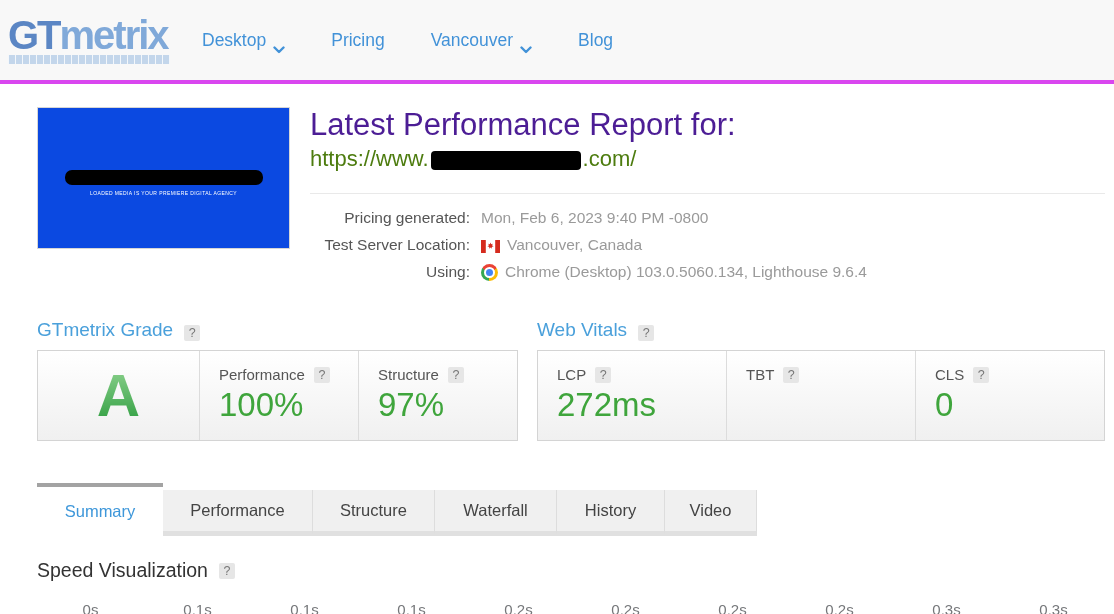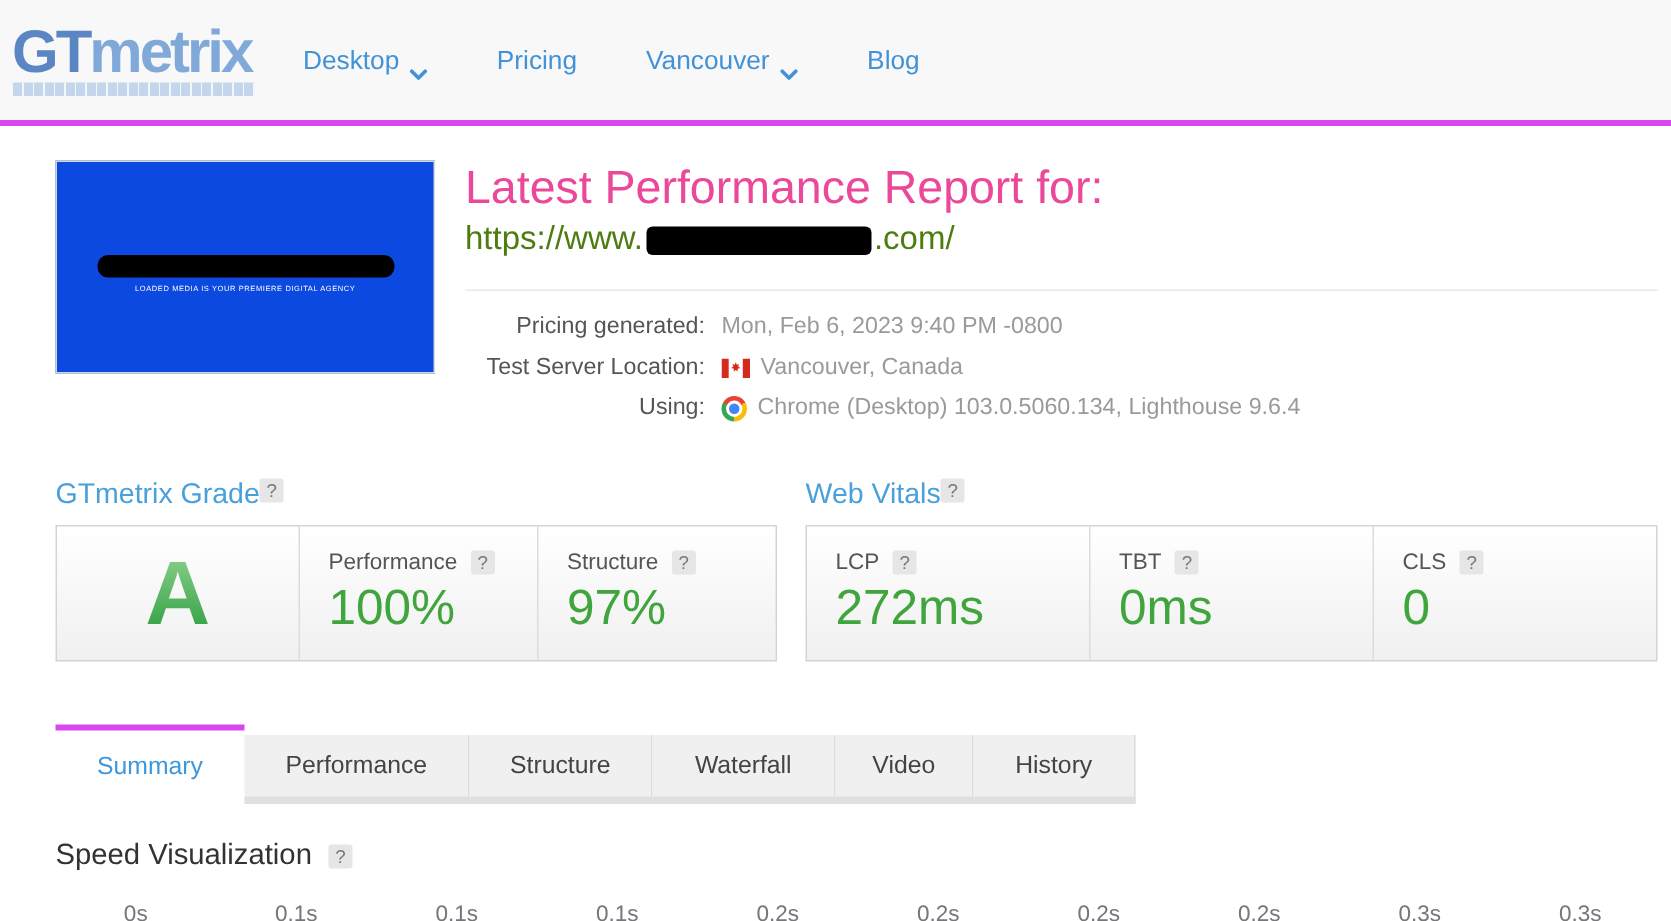--- a/index.html
+++ b/index.html
@@ -42,21 +42,21 @@
   .redact-bar {
     position:absolute; left:50%; top:62px; transform:translateX(-50%);
     width:198px; height:15px; background:#000; border-radius:7px;
   }
   .thumb-tagline {
     position:absolute; top:82px; left:0; width:100%;
     text-align:center; color:#fff; font-size:5px; letter-spacing:.4px;
   }
 
   .report-info { margin-left:20px; flex:1; }
-  .page-title { margin:0 0 3px; font-size:31px; font-weight:500; color:#ec4899; }
+  .page-title { margin:0 0 3px; font-size:31px; font-weight:500; color:#4c1d95; }
   .url-line { display:flex; align-items:center; font-size:22px; color:#4d7c0f; }
   .url-redact { width:150px; height:19px; background:#000; border-radius:4px; margin:2px 2px 0; }
   .sep { border:none; border-top:1px solid #e9e9e9; margin:21px 0 15px; }
 
   .details { font-size:15.5px; }
   .detail-row { display:flex; align-items:center; margin-bottom:9px; }
   .detail-label { width:160px; text-align:right; color:#555; margin-right:11px; flex:0 0 160px; }
   .detail-value { color:#9a9a9a; display:flex; align-items:center; gap:7px; }
   .flag-icon { width:19px; height:13px; display:inline-block; }
   .chrome-icon {
@@ -67,21 +67,21 @@
     content:""; position:absolute; inset:3px; border-radius:50%;
     background:#4285f4; border:2px solid #fff;
   }
 
   
   .metrics { display:flex; margin-top:29px; }
   .metric-block.grade { width:481px; margin-right:19px; flex:0 0 481px; }
   .metric-block.vitals { width:568px; flex:0 0 568px; }
   .sec-head {
     margin:0 0 9px; font-size:19px; font-weight:500; color:#4aa0db;
-    display:flex; align-items:flex-start; 
+    display:flex; align-items:flex-end; gap:11px;
   }
   .help {
     width:16px; height:16px; background:#e6e6e6; color:#777; font-size:12.5px;
     display:inline-flex; align-items:center; justify-content:center;
     border-radius:2px; cursor:pointer; font-weight:400;
   }
   .card {
     border:1px solid #d4d4d4; background:linear-gradient(#ffffff,#f0f0f0);
     height:91px; display:flex;
   }
@@ -101,21 +101,21 @@
 
   
   .tabs { display:flex; align-items:flex-end; margin-top:42px; }
   .tab {
     height:46px; background:#f0f0f0; color:#444; font-size:16.5px;
     display:flex; align-items:center; justify-content:center;
     border-right:1px solid #dddddd; border-bottom:5px solid #e0e0e0; cursor:pointer;
   }
   .tab.active {
     height:53px; background:#fff; color:#3e97da;
-    border-top:4px solid #d946ef; border-bottom:none; border-right:none;
+    border-top:4px solid #a3a3a3; border-bottom:none; border-right:none;
   }
   .tab-summary { width:126px; }
   .tab-performance { width:150px; }
   .tab-structure { width:122px; }
   .tab-waterfall { width:122px; }
   .tab-video { width:92px; }
   .tab-history { width:108px; }
 
   
   .speed-head {
@@ -236,40 +236,39 @@
             <span>LCP</span>
             <span class="help">?</span>
           </div>
           <div class="metric-value">272ms</div>
         </div>
         <div class="col metric-col">
           <div class="metric-label-row">
             <span>TBT</span>
             <span class="help">?</span>
           </div>
-          <div class="metric-value">0ms</div>
         </div>
         <div class="col metric-col">
           <div class="metric-label-row">
             <span>CLS</span>
             <span class="help">?</span>
           </div>
           <div class="metric-value">0</div>
         </div>
       </div>
     </div>
   </section>
 
   <div class="tabs">
     <div class="tab active tab-summary">Summary</div>
     <div class="tab tab-performance">Performance</div>
     <div class="tab tab-structure">Structure</div>
     <div class="tab tab-waterfall">Waterfall</div>
+    <div class="tab tab-history">History</div>
     <div class="tab tab-video">Video</div>
-    <div class="tab tab-history">History</div>
   </div>
 
   <section>
     <h3 class="speed-head">
       <span>Speed Visualization</span>
       <span class="help">?</span>
     </h3>
     <div class="timeline">
       <span class="tl">0s</span>
       <span class="tl">0.1s</span>

